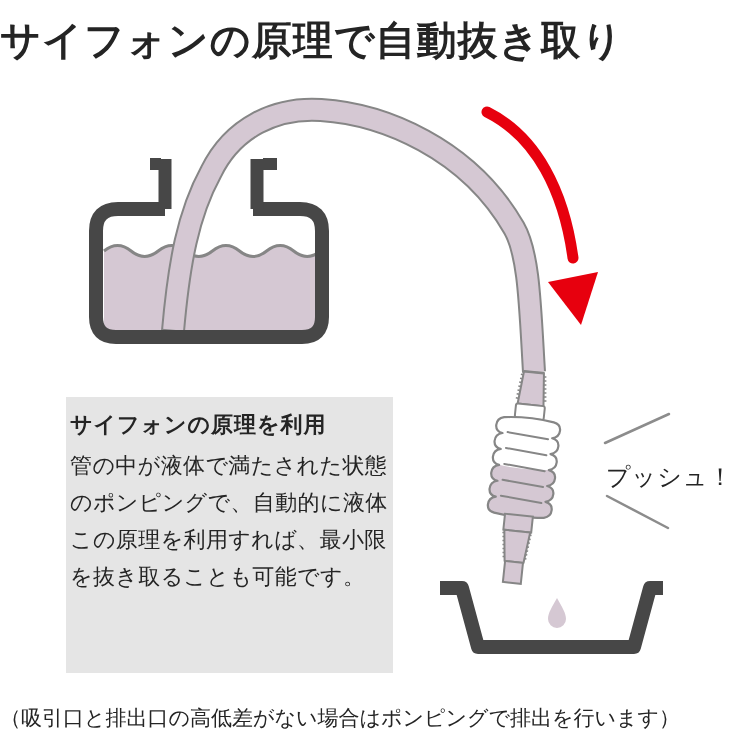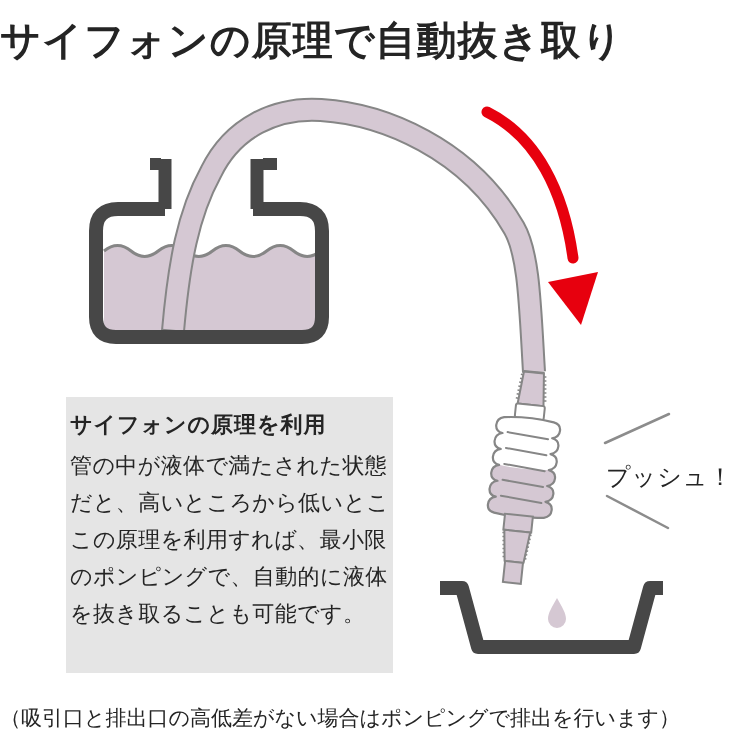--- a/index.html
+++ b/index.html
@@ -120,22 +120,21 @@
 
   <path d="M 440 588 H 462 L 478 647 H 634 L 650 588 H 663" fill="none" stroke="#474747" stroke-width="14" stroke-linejoin="round" stroke-linecap="butt"></path>
 </svg>
 
 <div class="page-title">サイフォンの原理で自動抜き取り</div>
 
 <div class="info-box">
   <div class="info-heading">サイフォンの原理を利用</div>
   <div class="info-body">
     <span class="info-line">管の中が液体で満たされた状態</span>
-    <span class="info-line">だと、高いところから低いとこ</span>
+    <span class="info-line">のポンピングで、自動的に液体</span>
     <span class="info-line">この原理を利用すれば、最小限</span>
-    <span class="info-line">のポンピングで、自動的に液体</span>
     <span class="info-line">を抜き取ることも可能です。</span>
   </div>
 </div>
 
 <div class="push-label">プッシュ！</div>
 
 <div class="footnote">（吸引口と排出口の高低差がない場合はポンピングで排出を行います）</div>
 
 </body></html>

